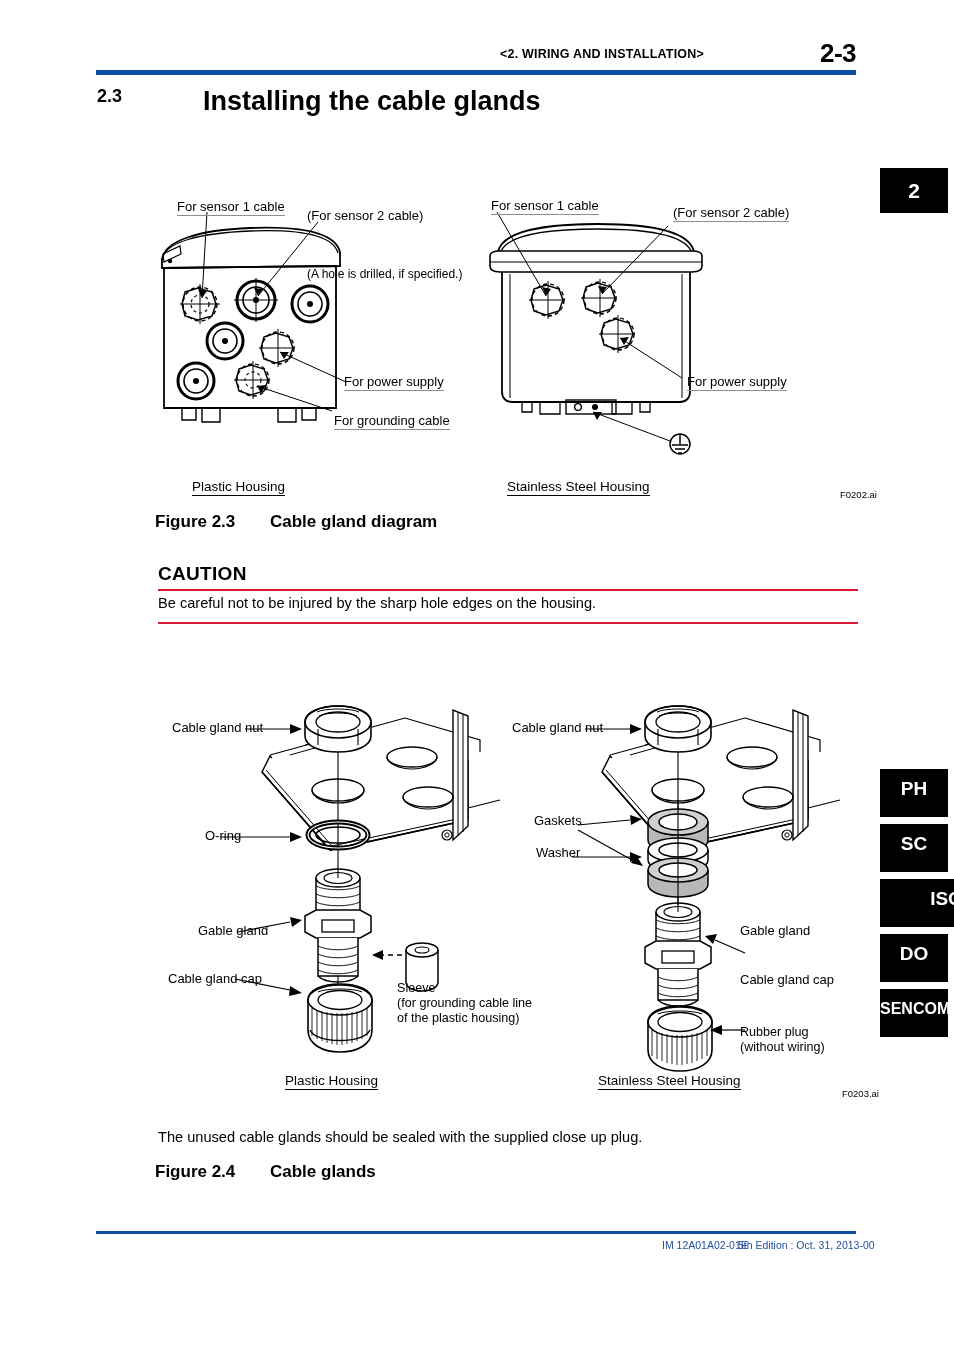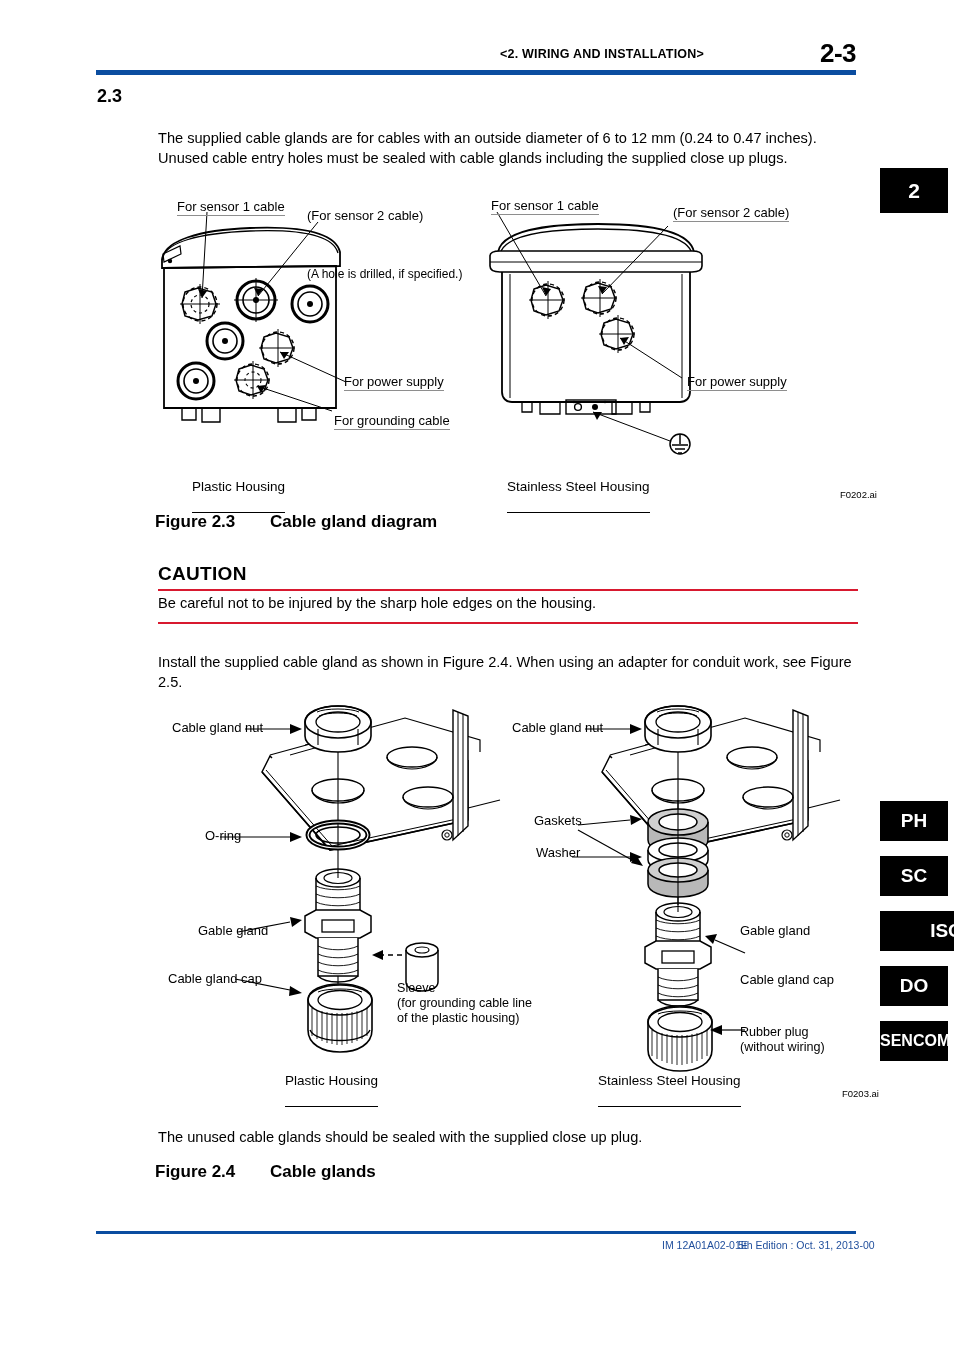--- a/index.html
+++ b/index.html
@@ -31,36 +31,36 @@
   
   .figcap{position:absolute;font-size:17px;font-weight:bold;}
   .figcap .num{display:inline-block;width:115px;}
   #fig23cap{left:155px;top:512px;}
   #fig24cap{left:155px;top:1162px;}
 
   .aitag{position:absolute;font-size:9.5px;color:#000;padding-left:47px;}
   #ai-1{left:793px;top:489px;}
   #ai-2{left:795px;top:1076px;margin-top:12px;}
 
-  .housing-lbl{position:absolute;font-size:13.5px;border-bottom:1.4px solid #000;padding-bottom:18px;}
+  .housing-lbl{position:absolute;font-size:13.5px;border-bottom:1.4px solid #000;padding-bottom:1px;}
   #ph-lbl-1{left:192px;top:479px;}
   #ss-lbl-1{left:507px;top:479px;}
   #ph-lbl-2{left:285px;top:1073px;}
   #ss-lbl-2{left:598px;top:1073px;}
 
   
   .cl{position:absolute;font-size:13px;white-space:nowrap;}
   .cl.u{border-bottom:1.2px solid #8e8e8e;padding-bottom:1px;}
   .cl2{position:absolute;font-size:12.6px;white-space:nowrap;line-height:15px;}
 
   
   .tab{position:absolute;left:880px;width:68px;background:#000;color:#fff;
        font-weight:bold;text-align:center;}
   #tab-2{top:168px;height:45px;line-height:45px;font-size:21px;}
-  .tab-s{height:40px;line-height:40px;font-size:19px;margin-top:32px;}
+  .tab-s{height:48px;line-height:40px;font-size:19px;}
   #tab-ph{top:769px;} #tab-sc{top:824px;} #tab-isc{top:879px;padding-left:32px;}
   #tab-do{top:934px;} #tab-sencom{top:989px;font-size:16px;}
 
   
   .foot-rule{position:absolute;left:96px;top:1231px;width:760px;height:2.5px;background:#0b4da0;}
   .foot-txt{position:absolute;top:1239px;font-size:10.5px;color:#1f4e9c;}
   #foot-im{left:662px;} #foot-ed{left:738px;}
 
   svg{display:block;}
   .fig{position:absolute;}
@@ -68,22 +68,22 @@
 </head>
 <body>
 
 <div class="page">
 
   <div class="hdr-chapter">&lt;2.  WIRING AND INSTALLATION&gt;</div>
   <div class="hdr-pageno">2-3</div>
   <div class="hdr-rule"></div>
 
   <div class="sec-num">2.3</div>
-
-  <div class="body-p" id="intro">The supplied cable glands are for cables with an outside diameter of 6 to 12 mm (0.24 to 0.47 inches). Unused cable entry holes must be sealed with cable glands including the supplied close up plugs.</div>
+  <div class="sec-title">Installing the cable glands</div>
+
 
   <div class="fig" id="fig23" style="left:150px;top:196px;width:710px;height:290px;">
     <svg width="710" height="290" viewBox="0 0 710 290">
       <g fill="none" stroke="#000" stroke-width="1.6">
 
         <path d="M12 64 C 14 44, 50 34, 100 32 C 150 30, 185 36, 190 56 L 190 70 L 12 72 Z" fill="#fff" stroke-width="1.8"></path>
         <path d="M12 64 C 14 46, 50 37, 100 35 C 150 33, 183 39, 188 57" stroke-width="1.3"></path>
 
         <path d="M13 58 L 30 50 L 31 58 L 14 66 Z" stroke-width="1.2"></path>
         <circle cx="20" cy="65" r="2.2" fill="#000" stroke="none"></circle>
@@ -231,21 +231,20 @@
 
   <div class="figcap" id="fig23cap">
     <span class="num">Figure 2.3</span><span>Cable gland diagram</span>
   </div>
 
   <div class="caution-h">CAUTION</div>
   <div class="caution-rule" id="cr1"></div>
   <div class="caution-txt">Be careful not to be injured by the sharp hole edges on the housing.</div>
   <div class="caution-rule" id="cr2"></div>
 
-  <div class="body-p" id="install-note">Install the supplied cable gland as shown in Figure 2.4. When using an adapter for conduit work, see Figure 2.5.</div>
 
   <div class="fig" id="fig24" style="left:150px;top:700px;width:710px;height:375px;">
     <svg width="710" height="375" viewBox="0 0 710 375">
       <g fill="none" stroke="#000" stroke-width="1.5">
 
         <path d="M120 55 L 255 18 L 330 40 L 330 52" stroke-width="1.2"></path>
         <path d="M122 58 L 120 56 L 112 72 L 180 150 L 318 120 L 318 60" stroke-width="1.4"></path>
         <path d="M112 72 L 180 150 L 318 120" stroke-width="1.6"></path>
         <path d="M116 70 L 182 146 L 316 117" stroke-width="1"></path>
 

